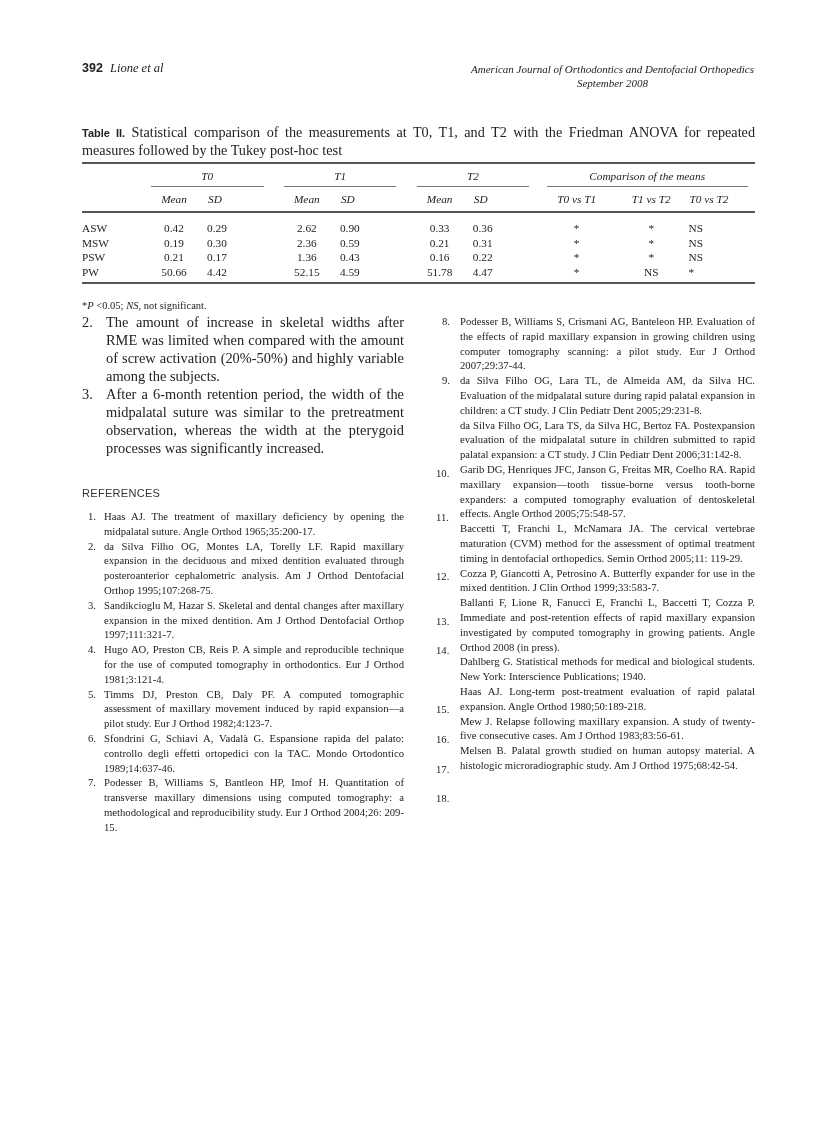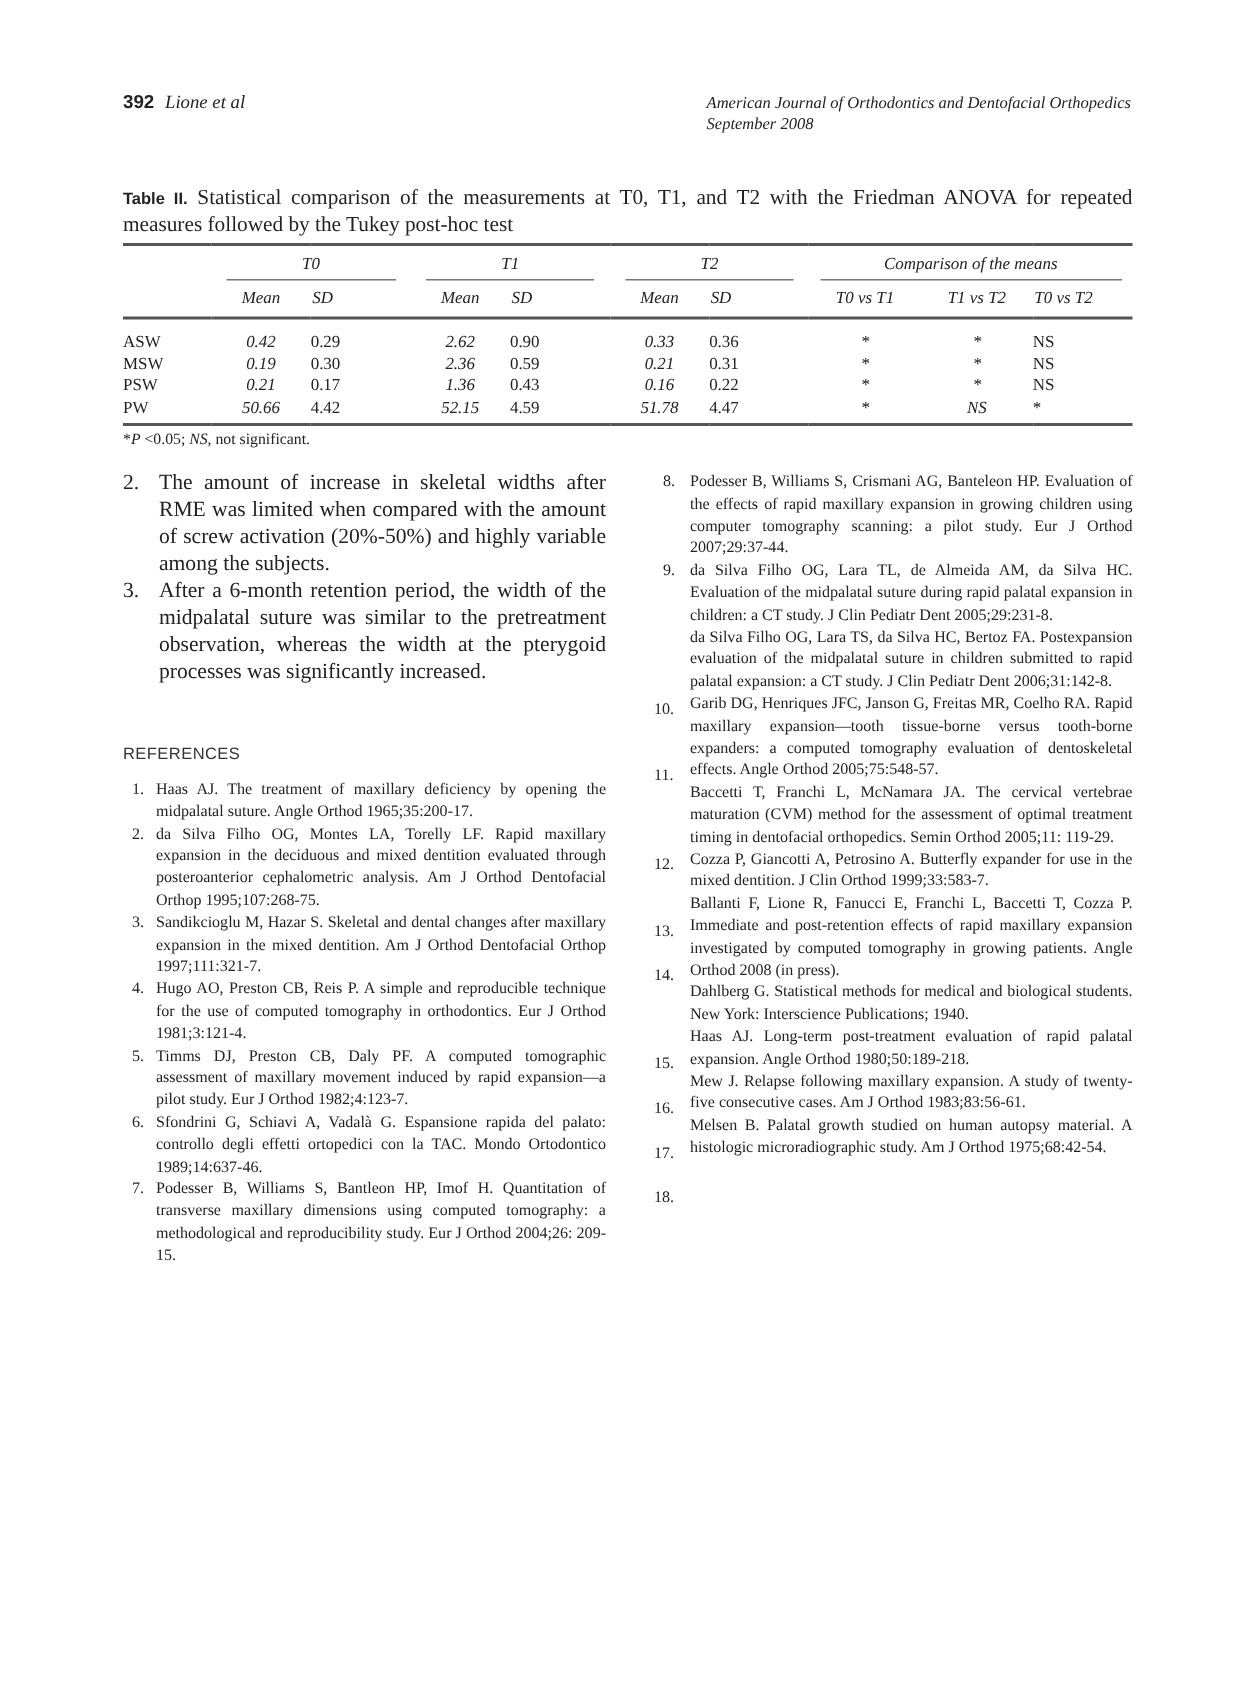--- a/index.html
+++ b/index.html
@@ -6,21 +6,21 @@
   body {
     width: 838px; height: 1122px; position: relative; overflow: hidden;
     font-family: "Liberation Serif", "DejaVu Serif", serif; color: #222;
   }
   .header-left {
     position: absolute; left: 82px; top: 61px; font-size: 12.5px;
   }
   .header-left .pagenum { font-family: "Liberation Sans", sans-serif; font-weight: bold; font-size: 12.5px; margin-right: 4px; }
   .header-left .authors { font-style: italic; }
   .header-right {
-    position: absolute; right: 84px; top: 62px; text-align: left;
+    position: absolute; right: 84px; top: 62px; text-align: center;
     font-style: italic; font-size: 11px; line-height: 14px;
   }
 
   .table-caption {
     position: absolute; left: 82px; top: 124px; width: 673px;
     font-size: 14.2px; line-height: 17px; text-align: justify;
   }
   .table-caption .label { font-family: "Liberation Sans", sans-serif; font-size: 11px; font-weight: bold; }
 
   .stats-table {
@@ -29,40 +29,40 @@
   }
   .stats-table thead tr.group-row th { border-top: 2px solid #555; padding-top: 6px; padding-bottom: 0; }
   .stats-table th { font-weight: normal; font-style: italic; font-family: Liberation Serif, serif; }
   .stats-table .group-cell span {
     display: inline-block; border-bottom: 1.5px solid #777; padding-bottom: 4px; width: 86%;
   }
   .stats-table tr.sub-row th { padding-top: 6px; padding-bottom: 6px; border-bottom: 2px solid #555; }
   .stats-table td { padding: 0; line-height: 14.5px; }
   .stats-table tbody tr:first-child td { padding-top: 8px; margin-left: 12px; }
   .stats-table tbody tr:last-child td { padding-bottom: 3px; border-bottom: 2px solid #555; }
-  .c { text-align: center; font-style: italic; }
+  .c { text-align: center; }
   .r { text-align: left; }
   .l { text-align: left; }
   .table-footnote {
-    position: absolute; left: 82px; top: 288px; font-size: 10.5px;
+    position: absolute; left: 82px; top: 300px; font-size: 10.5px;
   }
   .table-footnote i { font-style: italic; }
 
   .col-left { position: absolute; left: 82px; top: 313px; width: 322px; }
   .col-right { position: absolute; left: 440px; top: 314px; width: 315px; }
 
   .conclusions { margin: 0; padding: 0; list-style: none; }
   .conclusions li {
     position: relative; padding-left: 24px; font-size: 14.4px; line-height: 18px;
     text-align: justify; margin: 0;
   }
   .conclusions li .num { position: absolute; left: 0; top: 0; }
 
   .ref-heading {
-    margin-top: 40px; font-family: "Liberation Sans", sans-serif; font-size: 11px;
+    margin-top: 30px; font-family: "Liberation Sans", sans-serif; font-size: 11px;
     letter-spacing: 0.3px; color: #333;
   }
   .refs { margin: 10px 0 0 0; padding: 0; list-style: none; }
   .refs li {
     position: relative; padding-left: 22px; font-size: 10.7px; line-height: 14.8px;
     text-align: justify; margin: 0 0 0 0;
   }
   .refs li .num { position: absolute; left: 6px; top: 0; }
   .col-right .refs { margin-top: 0; }
   .col-right .refs li { padding-left: 20px; }

